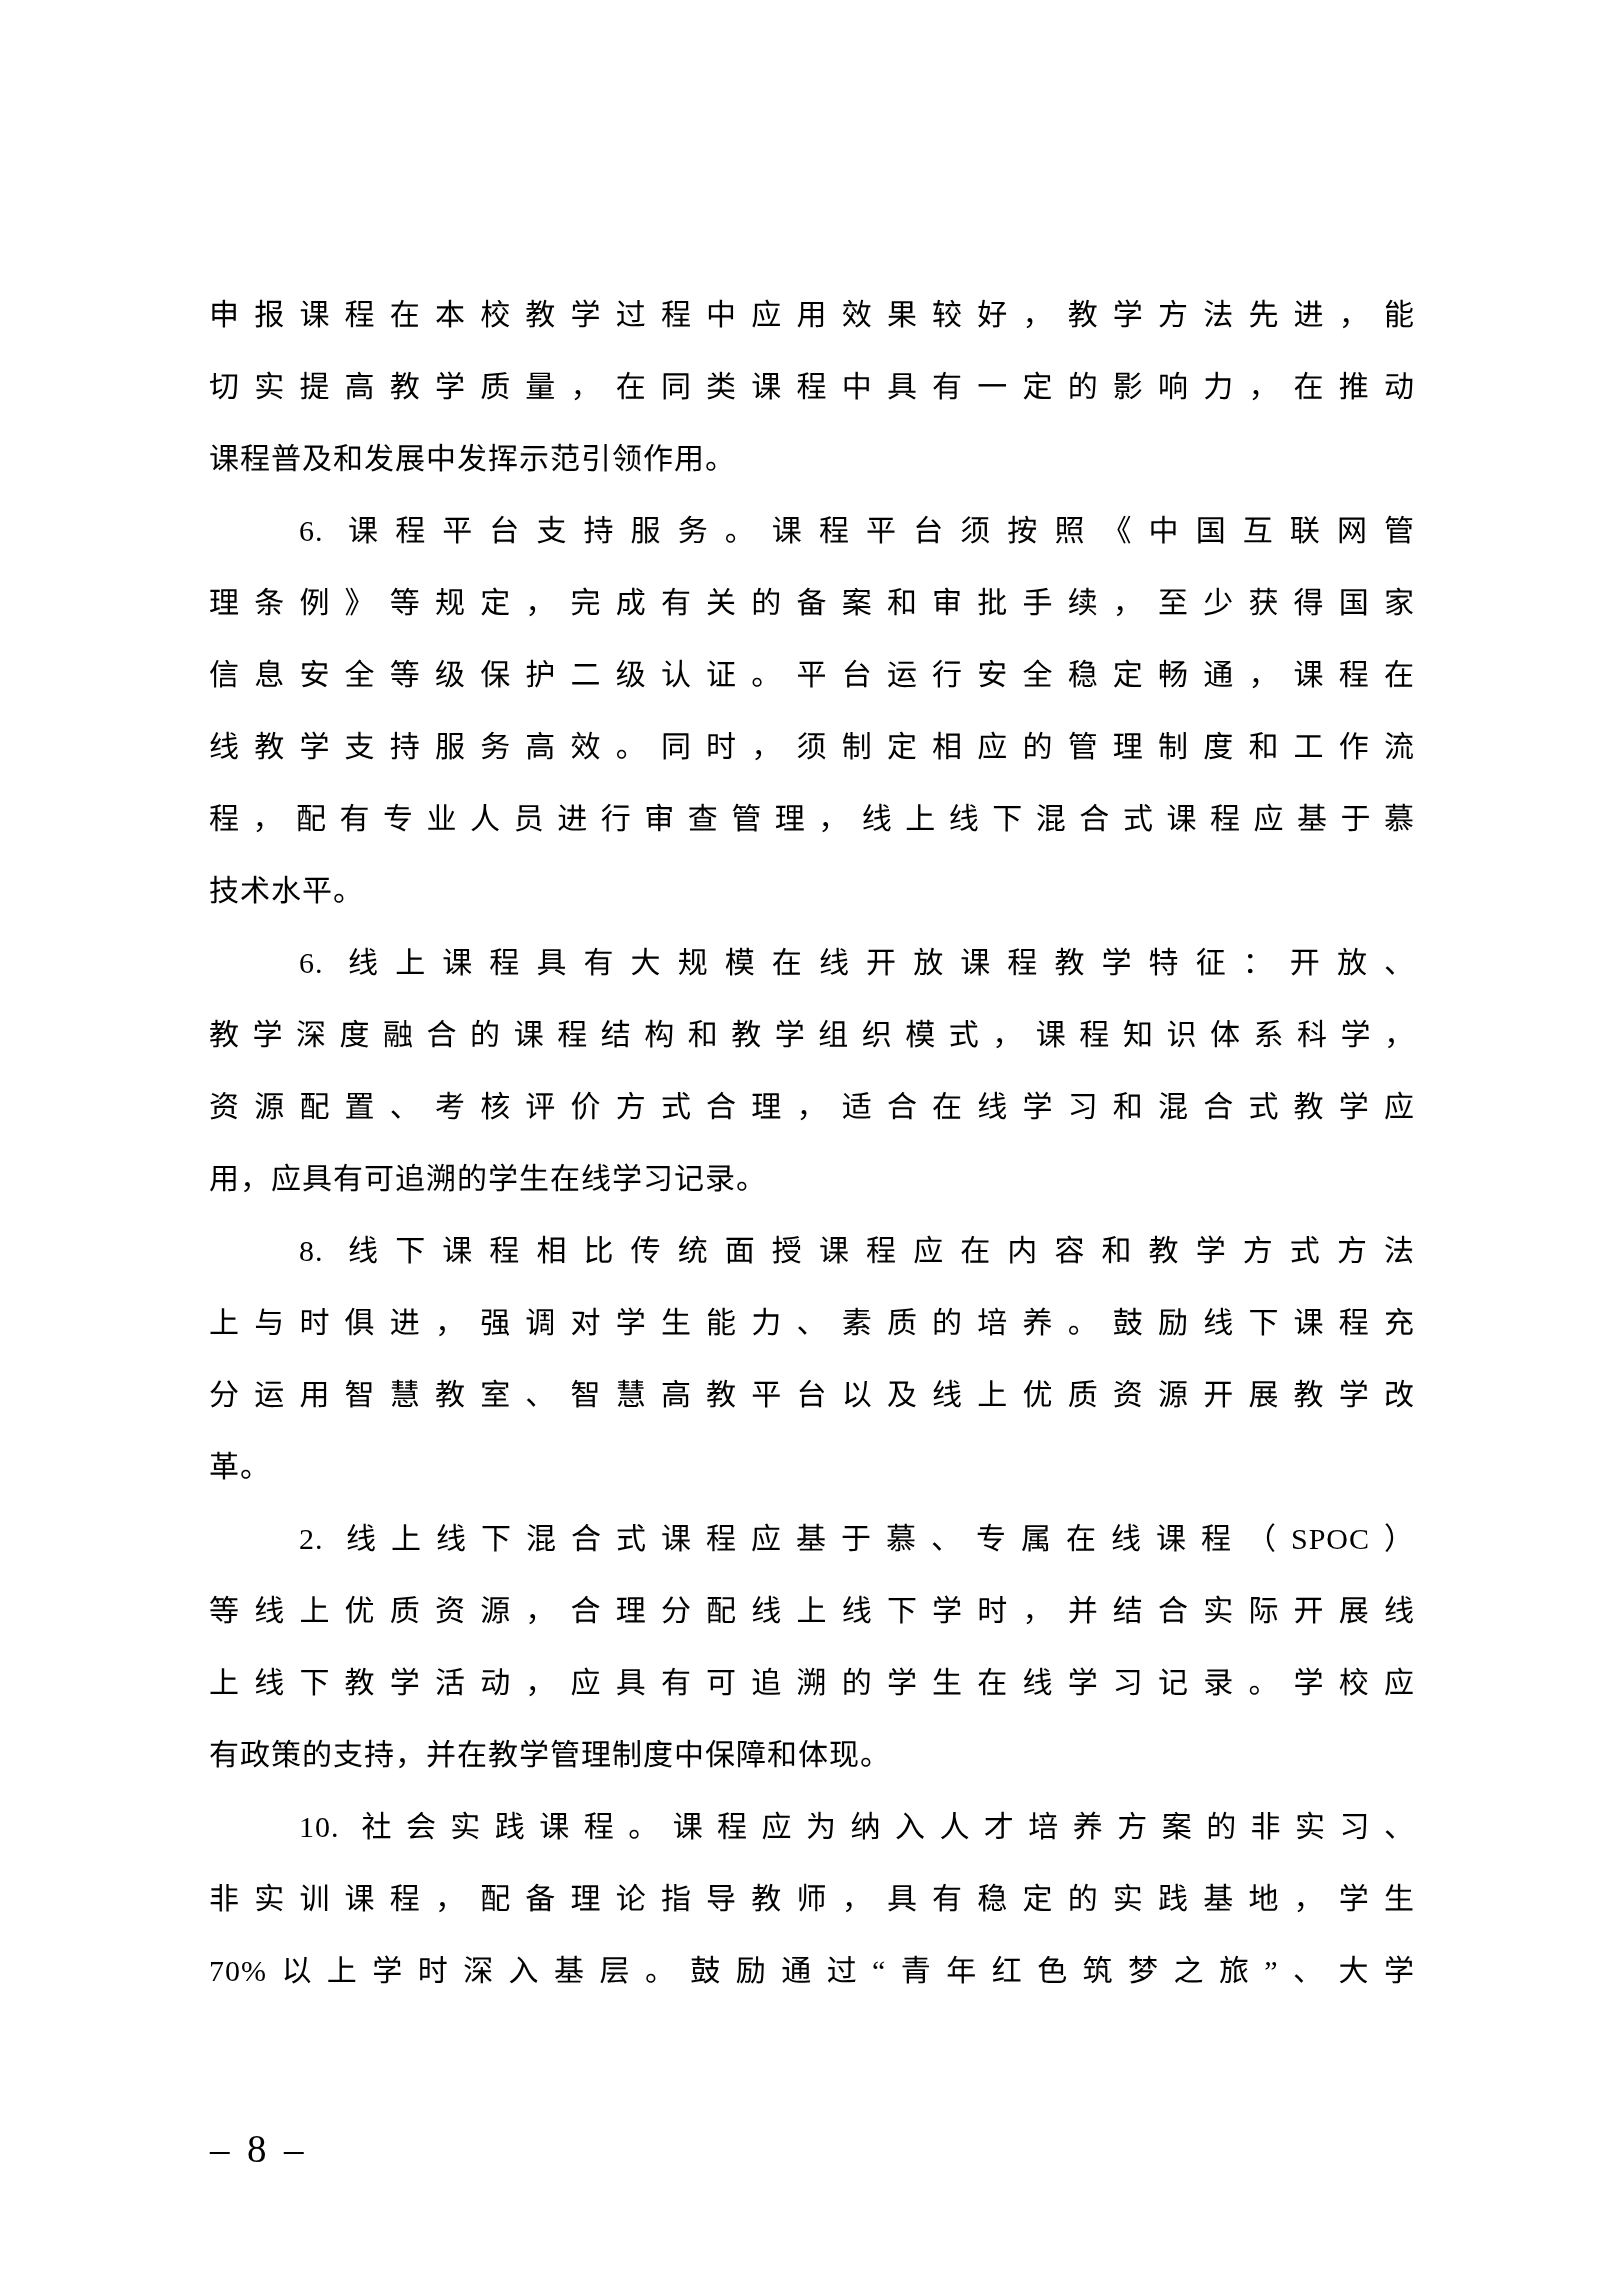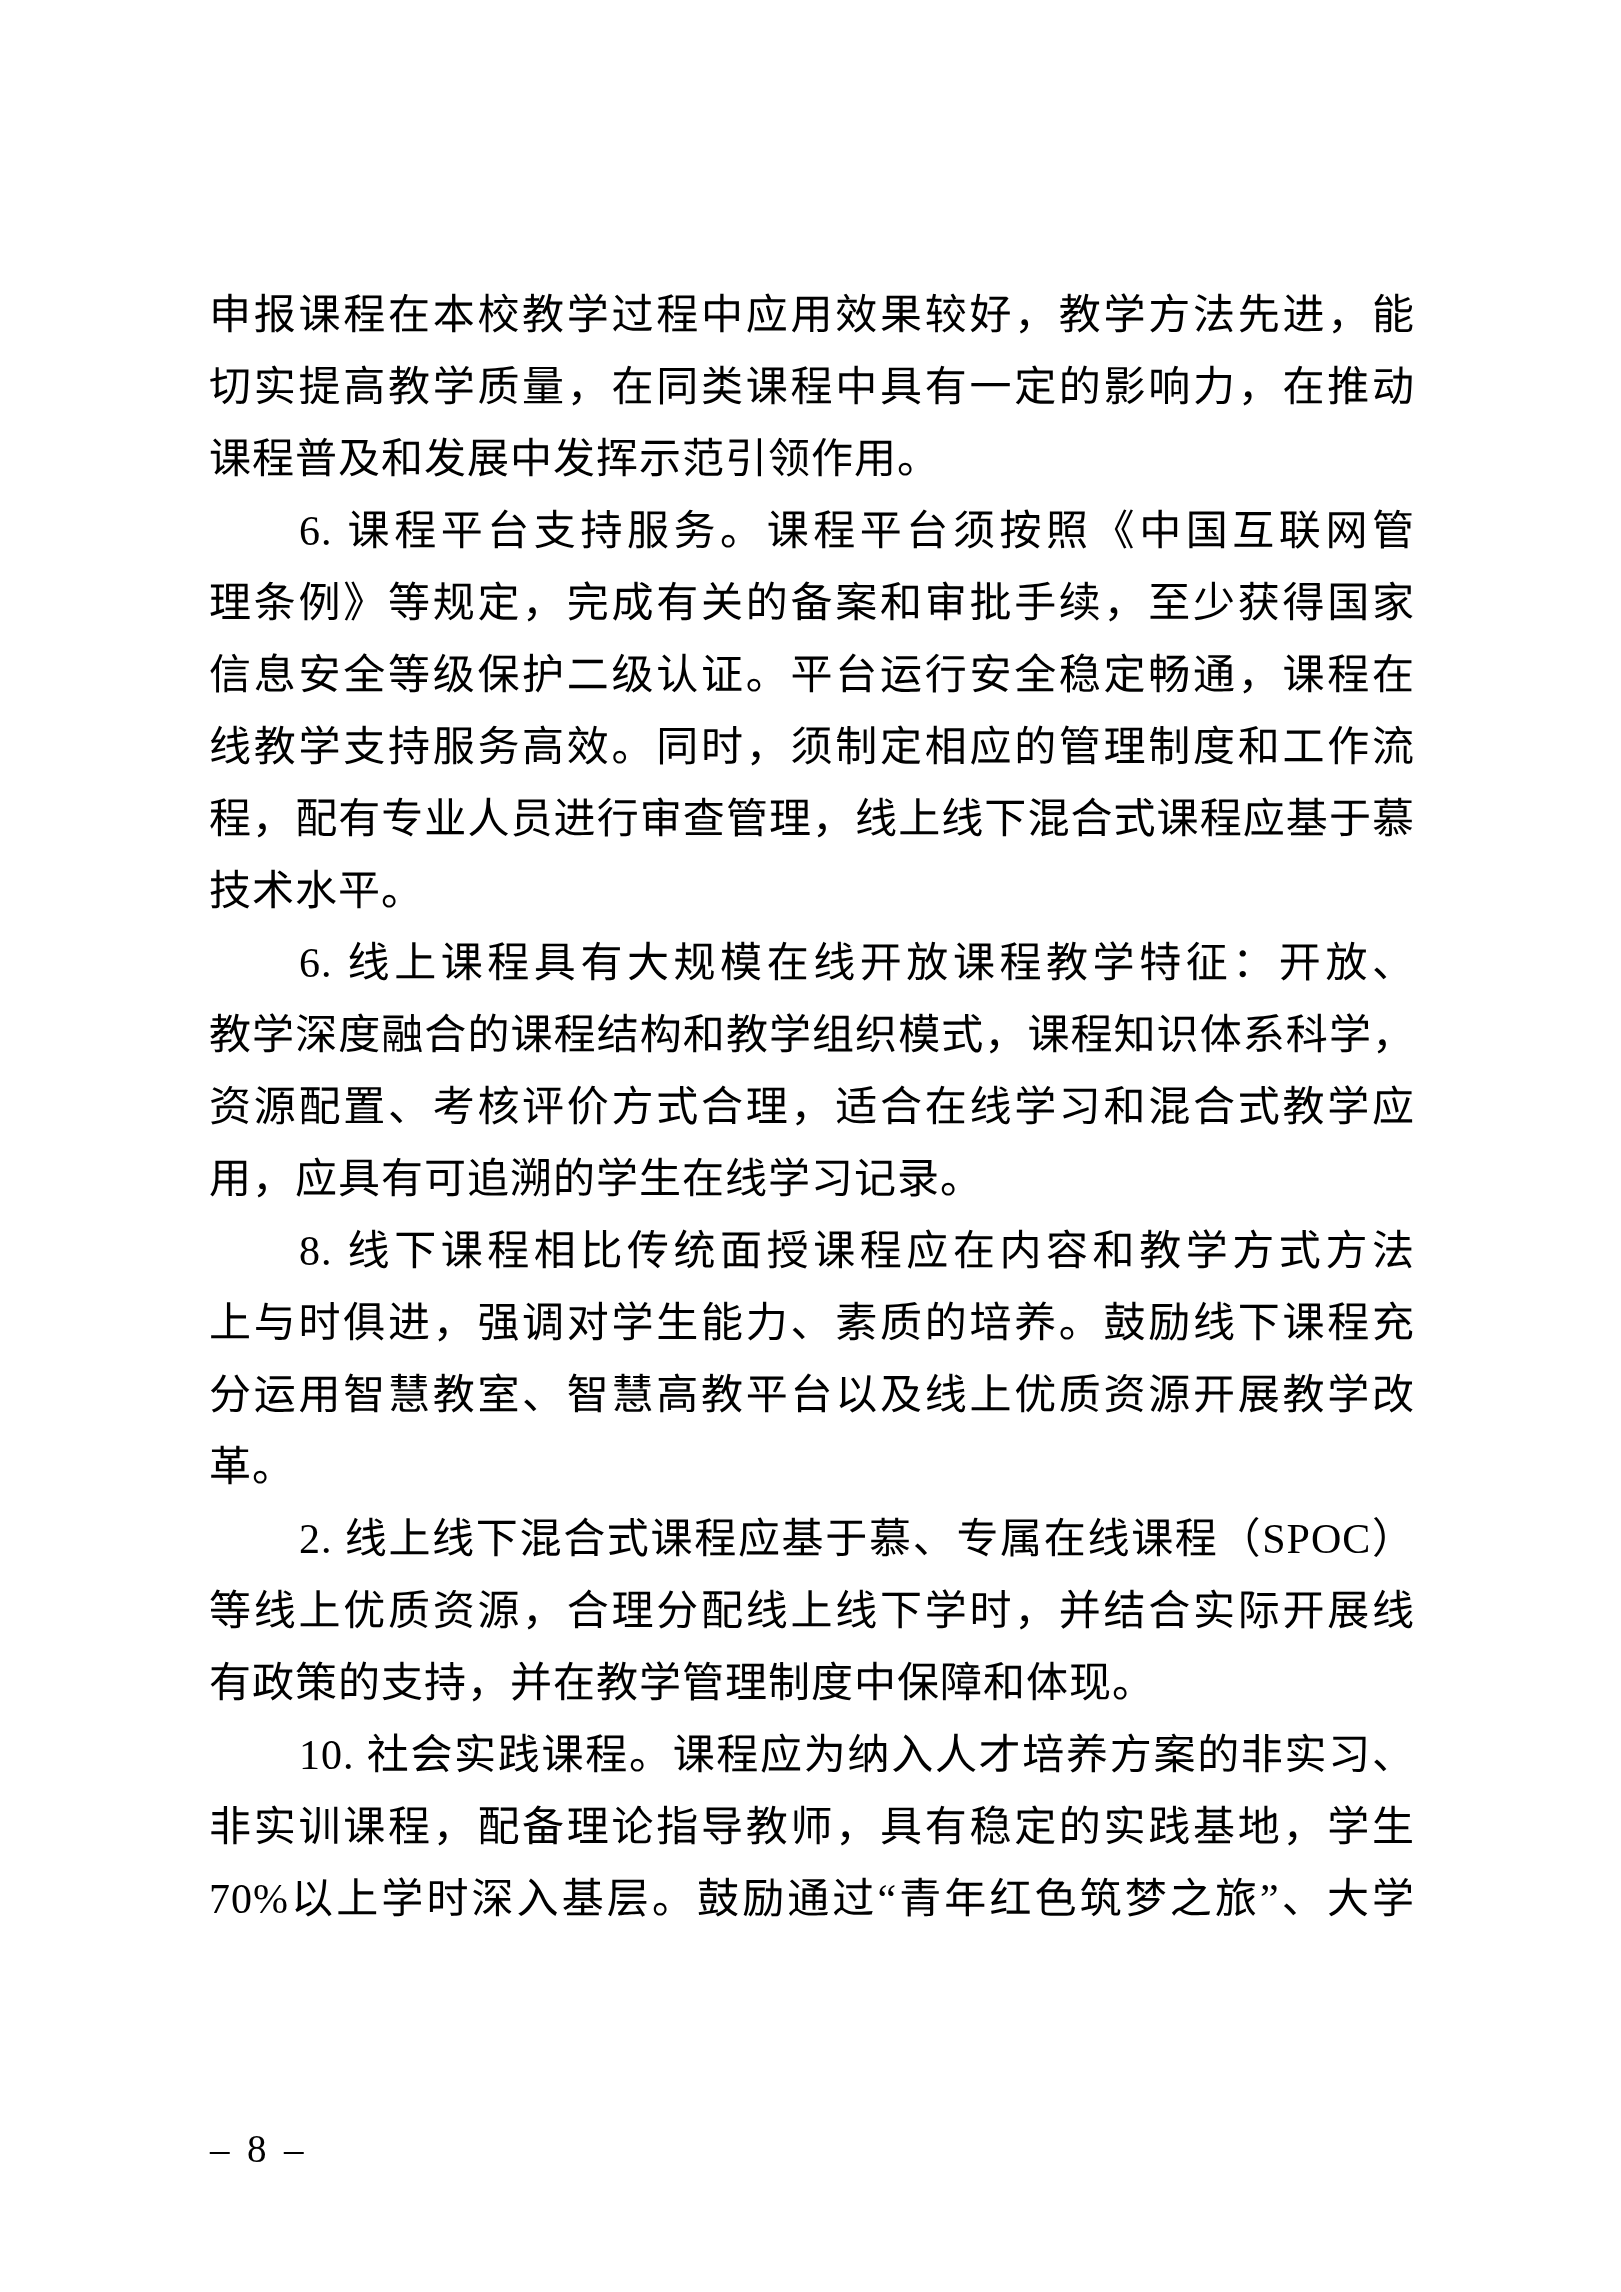--- a/index.html
+++ b/index.html
@@ -17,21 +17,21 @@
     font-family: "Liberation Serif", "DejaVu Serif", serif;
     color: #000000;
   }
   .doc-body {
     position: absolute;
     left: 209px;
     top: 279px;
     width: 1206px;
   }
   .line {
-    font-size: 42px;
+    font-size: 30px;
     line-height: 72px;
     height: 72px;
     letter-spacing: 1px;
     white-space: nowrap;
     text-align: left;
     overflow: visible;
   }
   .line.justify {
     white-space: normal;
     text-align: justify;
@@ -68,20 +68,21 @@
       <div class="line indent justify">6. 线上课程具有大规模在线开放课程教学特征：开放、</div>
       <div class="line justify">教学深度融合的课程结构和教学组织模式，课程知识体系科学，</div>
       <div class="line justify">资源配置、考核评价方式合理，适合在线学习和混合式教学应</div>
       <div class="line">用，应具有可追溯的学生在线学习记录。</div>
       <div class="line indent justify">8. 线下课程相比传统面授课程应在内容和教学方式方法</div>
       <div class="line justify">上与时俱进，强调对学生能力、素质的培养。鼓励线下课程充</div>
       <div class="line justify">分运用智慧教室、智慧高教平台以及线上优质资源开展教学改</div>
       <div class="line">革。</div>
       <div class="line indent justify">2. 线上线下混合式课程应基于慕、专属在线课程（SPOC）</div>
       <div class="line justify">等线上优质资源，合理分配线上线下学时，并结合实际开展线</div>
+      <div class="line justify">上线下教学活动，应具有可追溯的学生在线学习记录。学校应</div>
       <div class="line">有政策的支持，并在教学管理制度中保障和体现。</div>
       <div class="line indent justify">10. 社会实践课程。课程应为纳入人才培养方案的非实习、</div>
       <div class="line justify">非实训课程，配备理论指导教师，具有稳定的实践基地，学生</div>
       <div class="line justify">70%以上学时深入基层。鼓励通过“青年红色筑梦之旅”、大学</div>
     </div>
   <div class="page-number">– 8 –</div>
 </div>
 
 
 </body></html>

